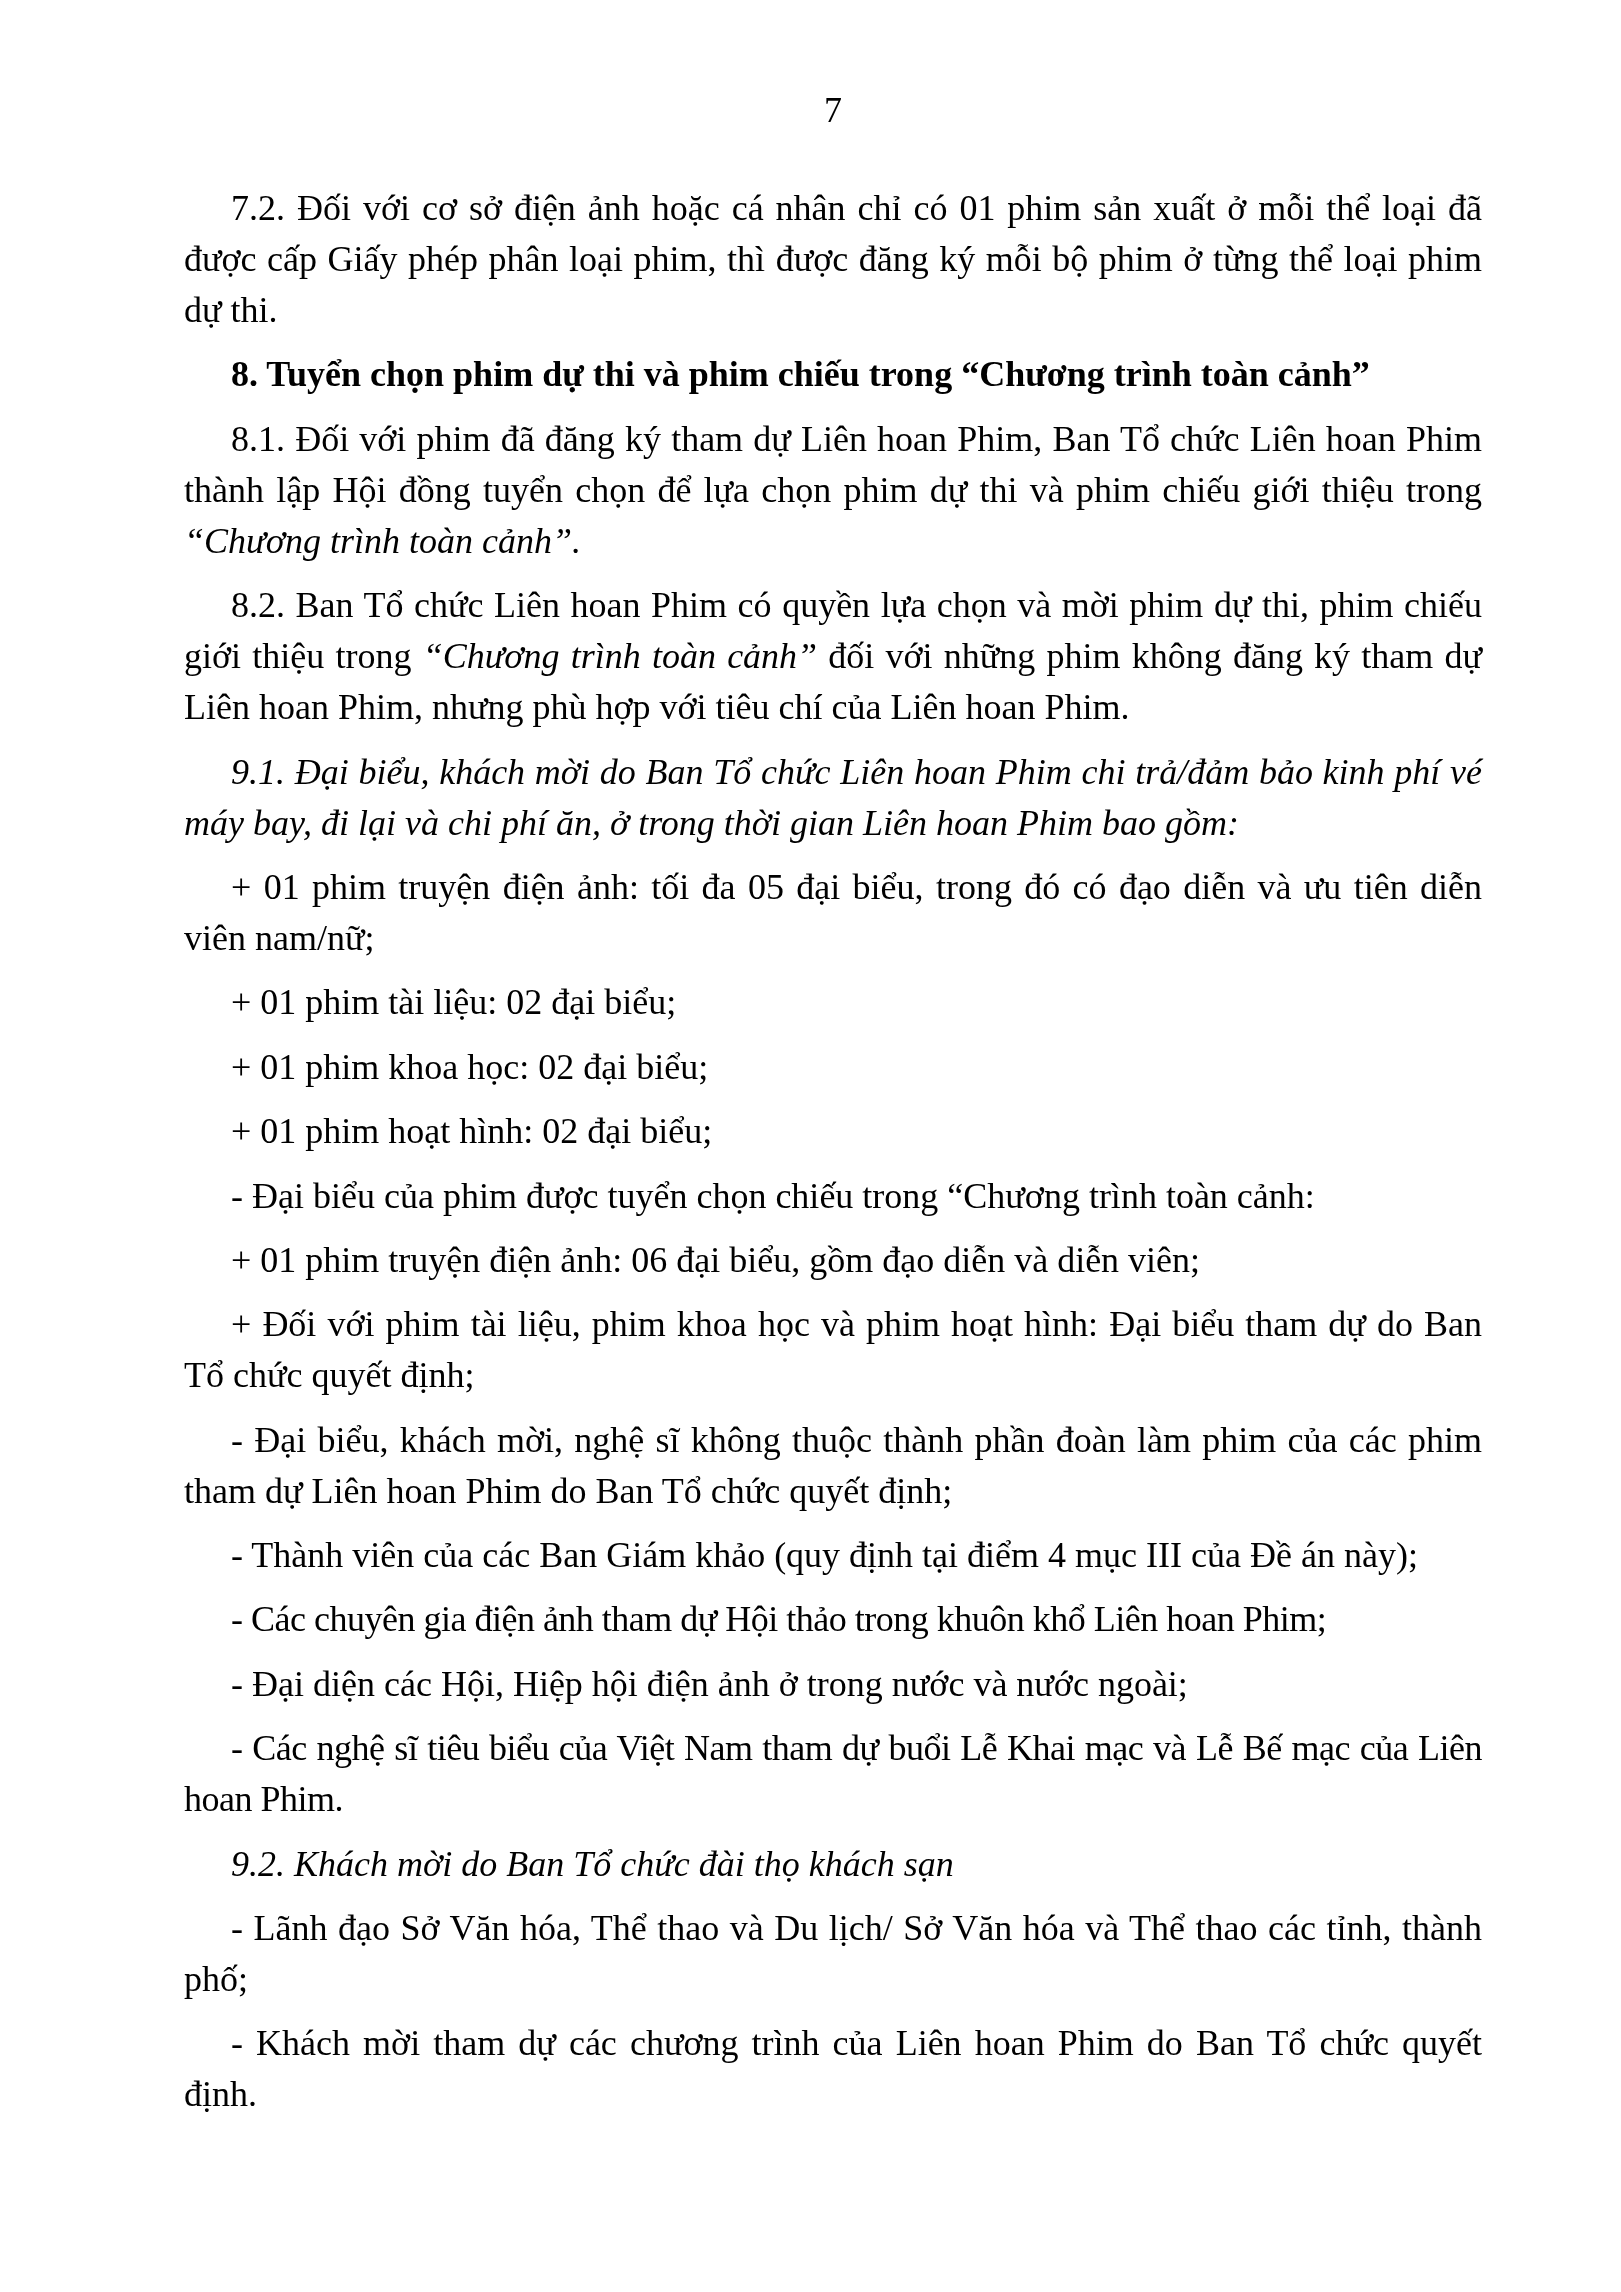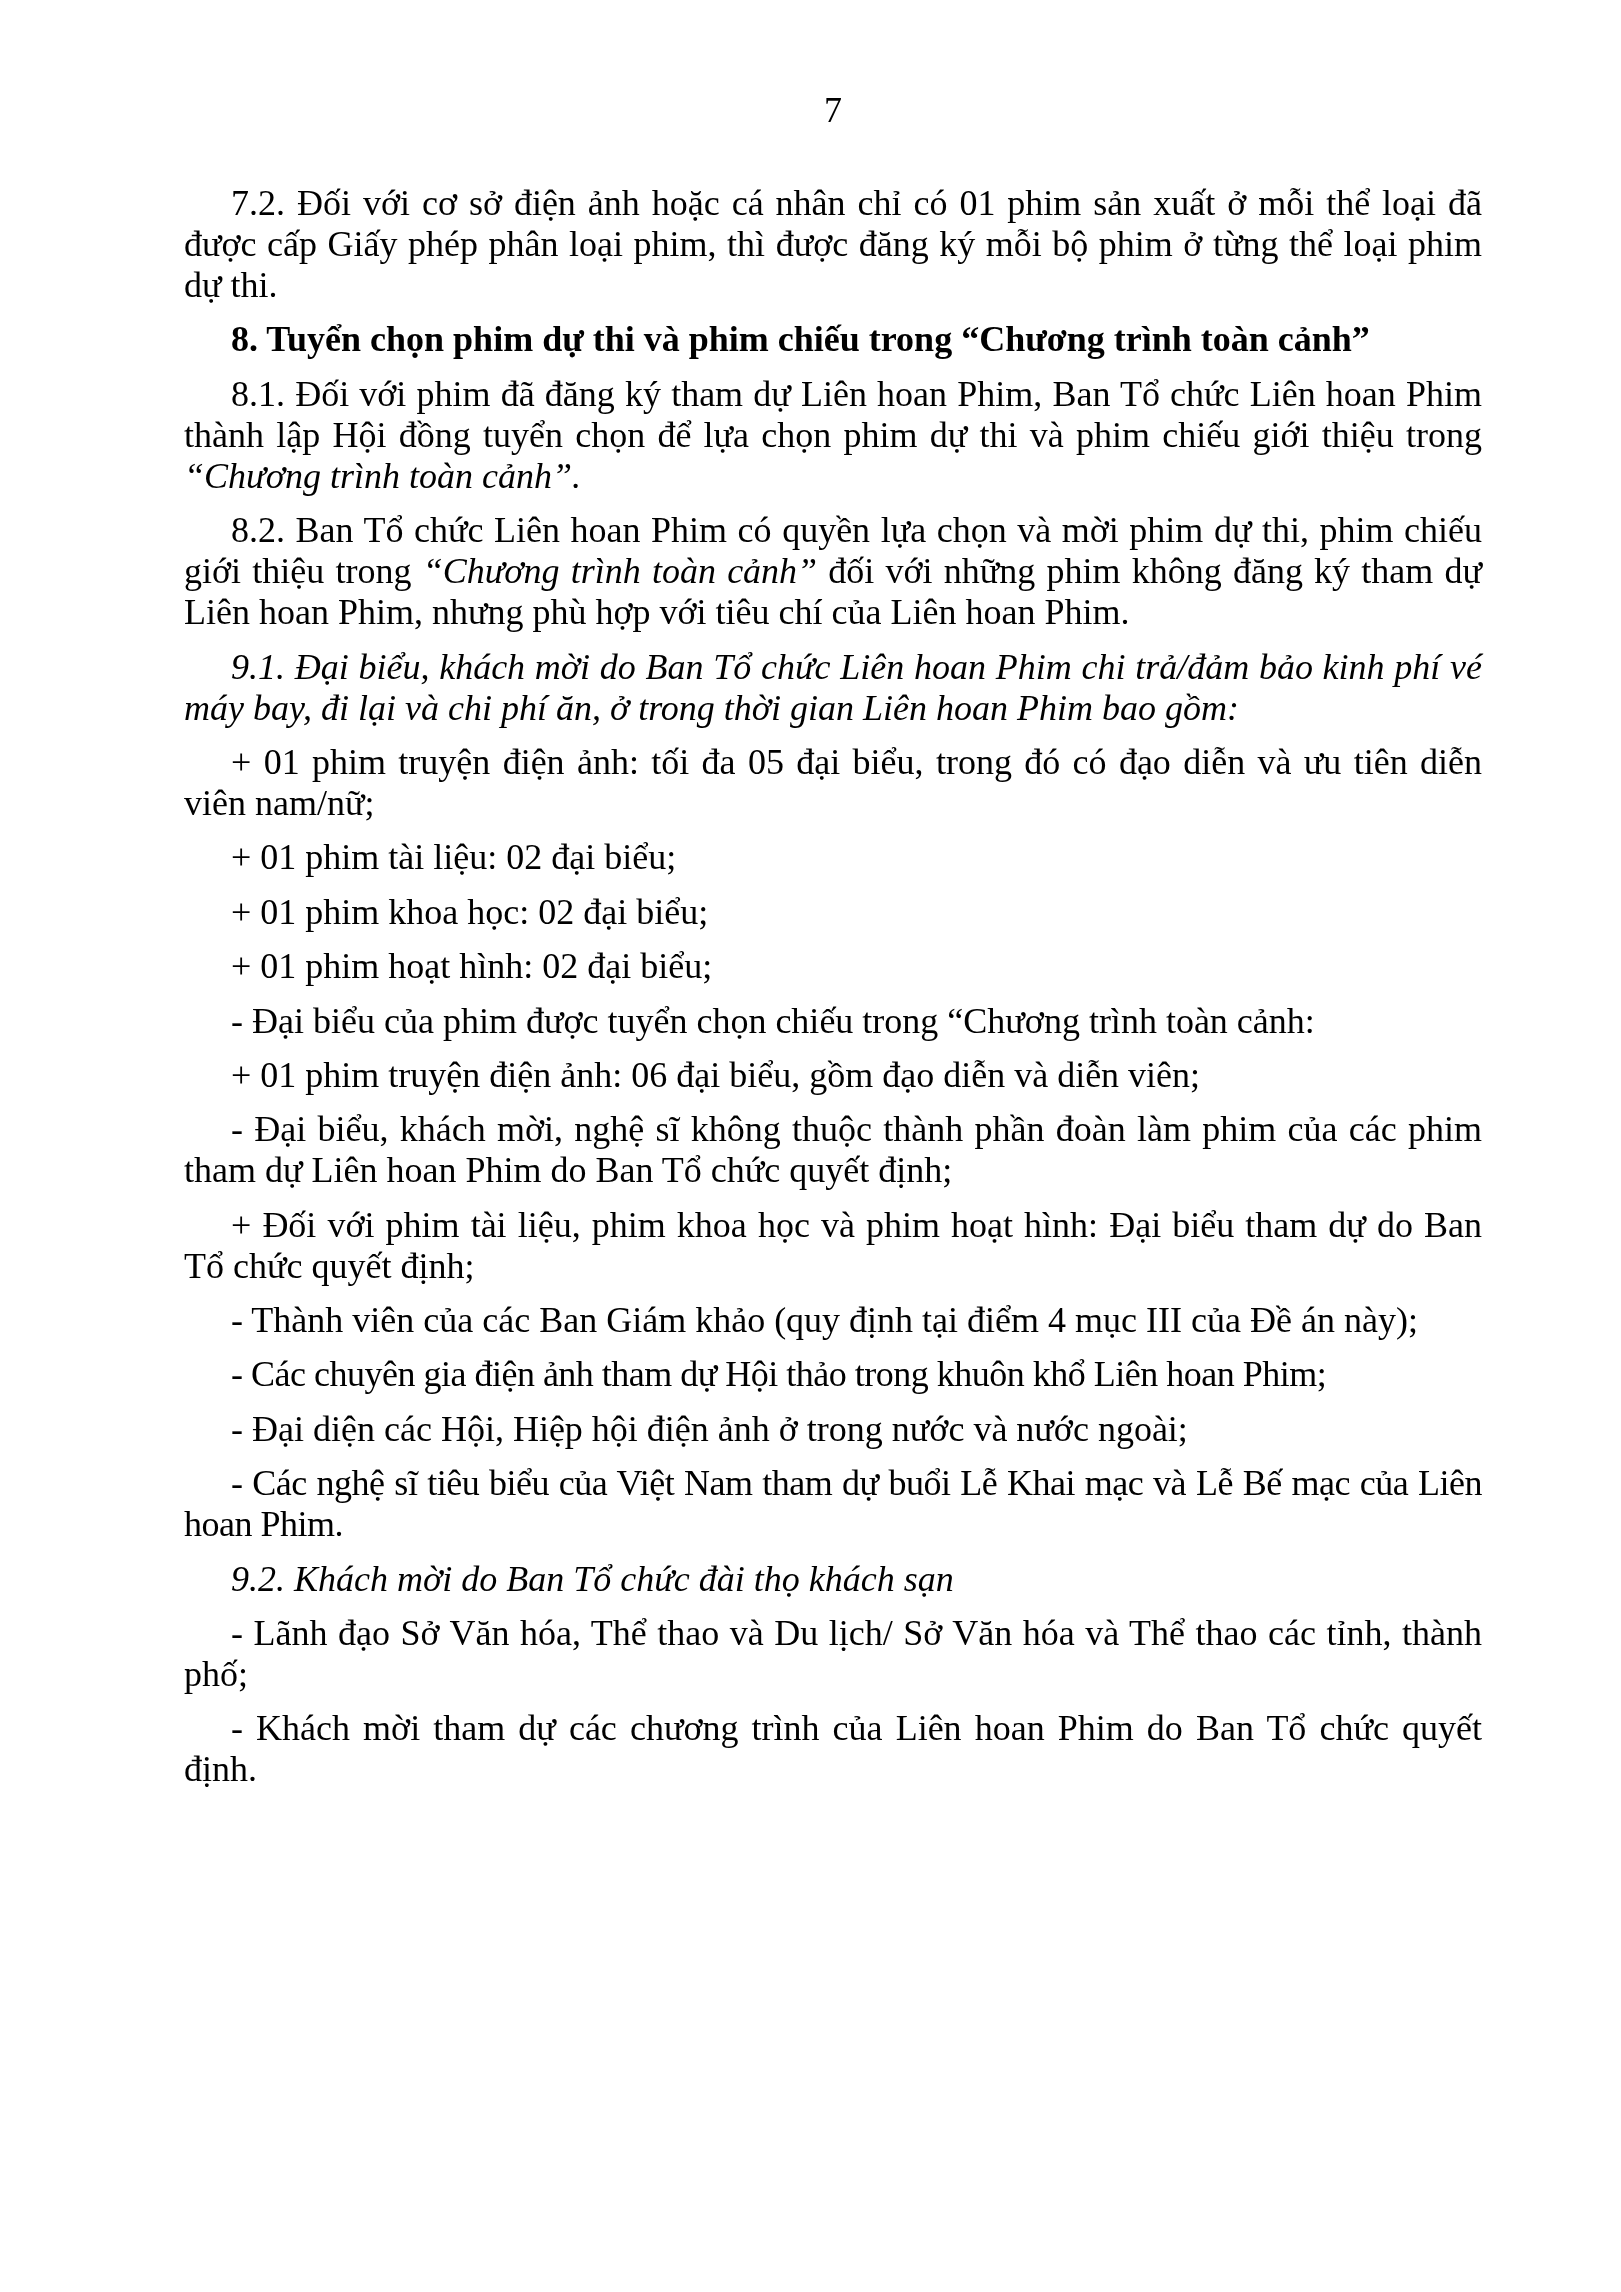--- a/index.html
+++ b/index.html
@@ -19,21 +19,21 @@
     color: #000000;
     overflow: hidden;
   }
   .page-number {
     text-align: center;
     line-height: 41px;
     margin: 0 0 52px 0;
   }
   p.para {
     margin: 0 0 13.4px 0;
-    line-height: 41px;
+    line-height: 51px;
     text-align: justify;
     text-indent: 47px;
   }
   .b { font-weight: bold; }
   .i { font-style: italic; }
   .tight { letter-spacing: -0.5px; font-family: Liberation Serif, serif; }
 </style>
 </head>
 <body>
 
@@ -44,22 +44,22 @@
       <p class="para"><span class="b">8. Tuyển chọn phim dự thi và phim chiếu trong “Chương trình toàn cảnh”</span></p>
       <p class="para"><span>8.1. Đối với phim đã đăng ký tham dự Liên hoan Phim, Ban Tổ chức Liên hoan Phim thành lập Hội đồng tuyển chọn để lựa chọn phim dự thi và phim chiếu giới thiệu trong </span><span class="i">“Chương trình toàn cảnh”.</span></p>
       <p class="para"><span>8.2. Ban Tổ chức Liên hoan Phim có quyền lựa chọn và mời phim dự thi, phim chiếu giới thiệu trong </span><span class="i">“Chương trình toàn cảnh”</span><span> đối với những phim không đăng ký tham dự Liên hoan Phim, nhưng phù hợp với tiêu chí của Liên hoan Phim.</span></p>
       <p class="para"><span class="i">9.1. Đại biểu, khách mời do Ban Tổ chức Liên hoan Phim chi trả/đảm bảo kinh phí vé máy bay, đi lại và chi phí ăn, ở trong thời gian Liên hoan Phim bao gồm:</span></p>
       <p class="para"><span>+ 01 phim truyện điện ảnh: tối đa 05 đại biểu, trong đó có đạo diễn và ưu tiên diễn viên nam/nữ;</span></p>
       <p class="para"><span>+ 01 phim tài liệu: 02 đại biểu;</span></p>
       <p class="para"><span>+ 01 phim khoa học: 02 đại biểu;</span></p>
       <p class="para"><span>+ 01 phim hoạt hình: 02 đại biểu;</span></p>
       <p class="para"><span>- Đại biểu của phim được tuyển chọn chiếu trong “Chương trình toàn cảnh:</span></p>
       <p class="para"><span>+ 01 phim truyện điện ảnh: 06 đại biểu, gồm đạo diễn và diễn viên;</span></p>
+      <p class="para"><span>+ Đối với phim tài liệu, phim khoa học và phim hoạt hình: Đại biểu tham dự do Ban Tổ chức quyết định;</span></p>
       <p class="para"><span>- Đại biểu, khách mời, nghệ sĩ không thuộc thành phần đoàn làm phim của các phim tham dự Liên hoan Phim do Ban Tổ chức quyết định;</span></p>
-      <p class="para"><span>+ Đối với phim tài liệu, phim khoa học và phim hoạt hình: Đại biểu tham dự do Ban Tổ chức quyết định;</span></p>
       <p class="para"><span>- Thành viên của các Ban Giám khảo (quy định tại điểm 4 mục III của Đề án này);</span></p>
       <p class="para tight"><span>- Các chuyên gia điện ảnh tham dự Hội thảo trong khuôn khổ Liên hoan Phim;</span></p>
       <p class="para"><span>- Đại diện các Hội, Hiệp hội điện ảnh ở trong nước và nước ngoài;</span></p>
       <p class="para tight"><span>- Các nghệ sĩ tiêu biểu của Việt Nam tham dự buổi Lễ Khai mạc và Lễ Bế mạc của Liên hoan Phim.</span></p>
       <p class="para"><span class="i">9.2. Khách mời do Ban Tổ chức đài thọ khách sạn</span></p>
       <p class="para"><span>- Lãnh đạo Sở Văn hóa, Thể thao và Du lịch/ Sở Văn hóa và Thể thao các tỉnh, thành phố;</span></p>
       <p class="para"><span>- Khách mời tham dự các chương trình của Liên hoan Phim do Ban Tổ chức quyết định.</span></p>
     </div>
 </div>
 

